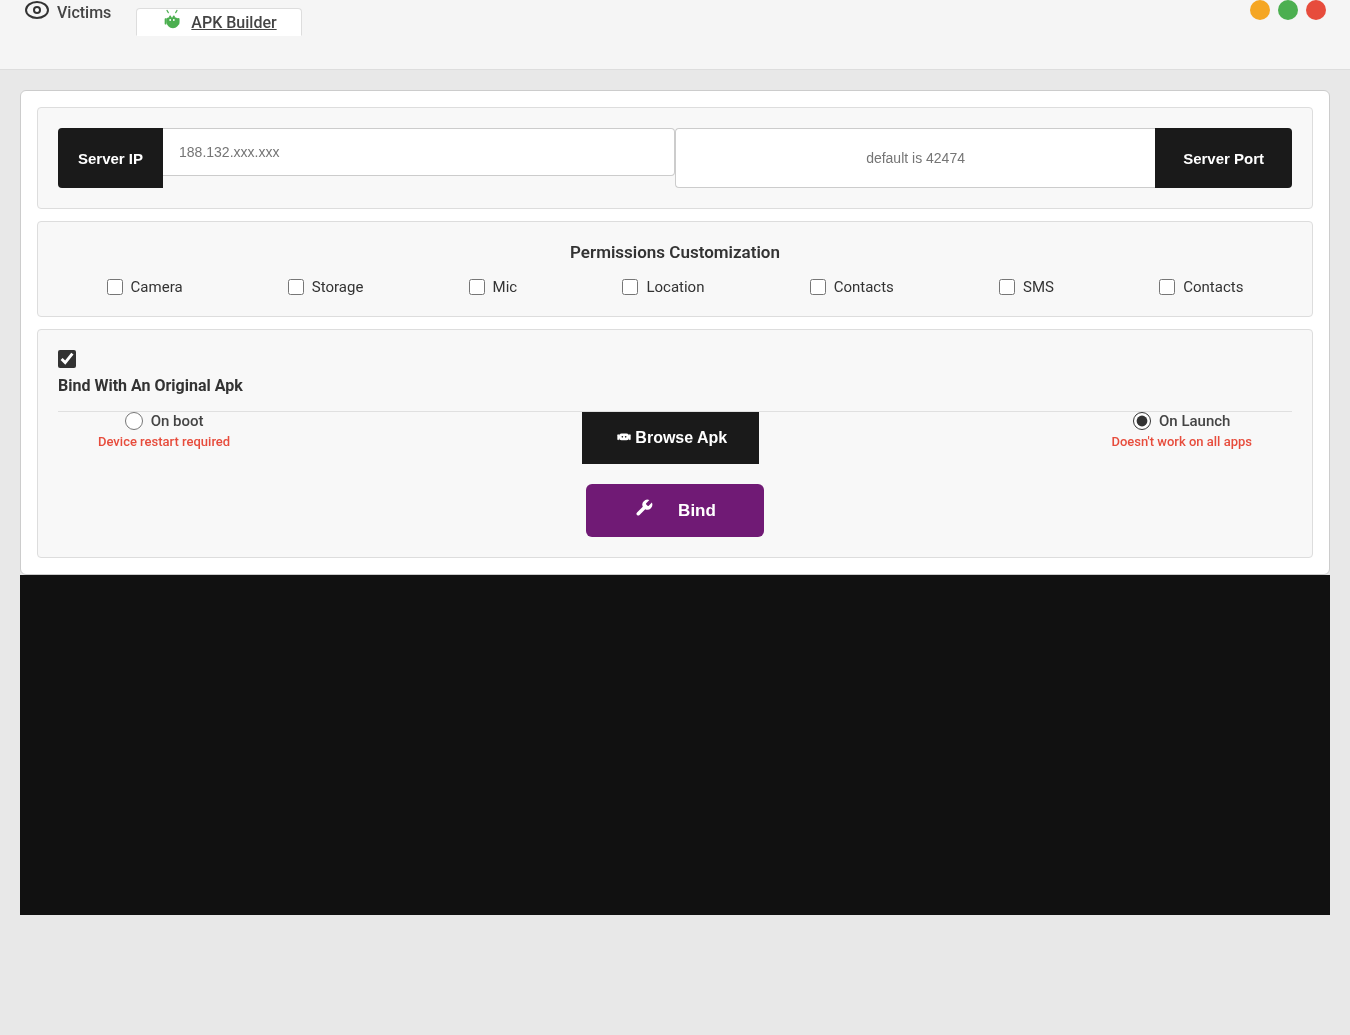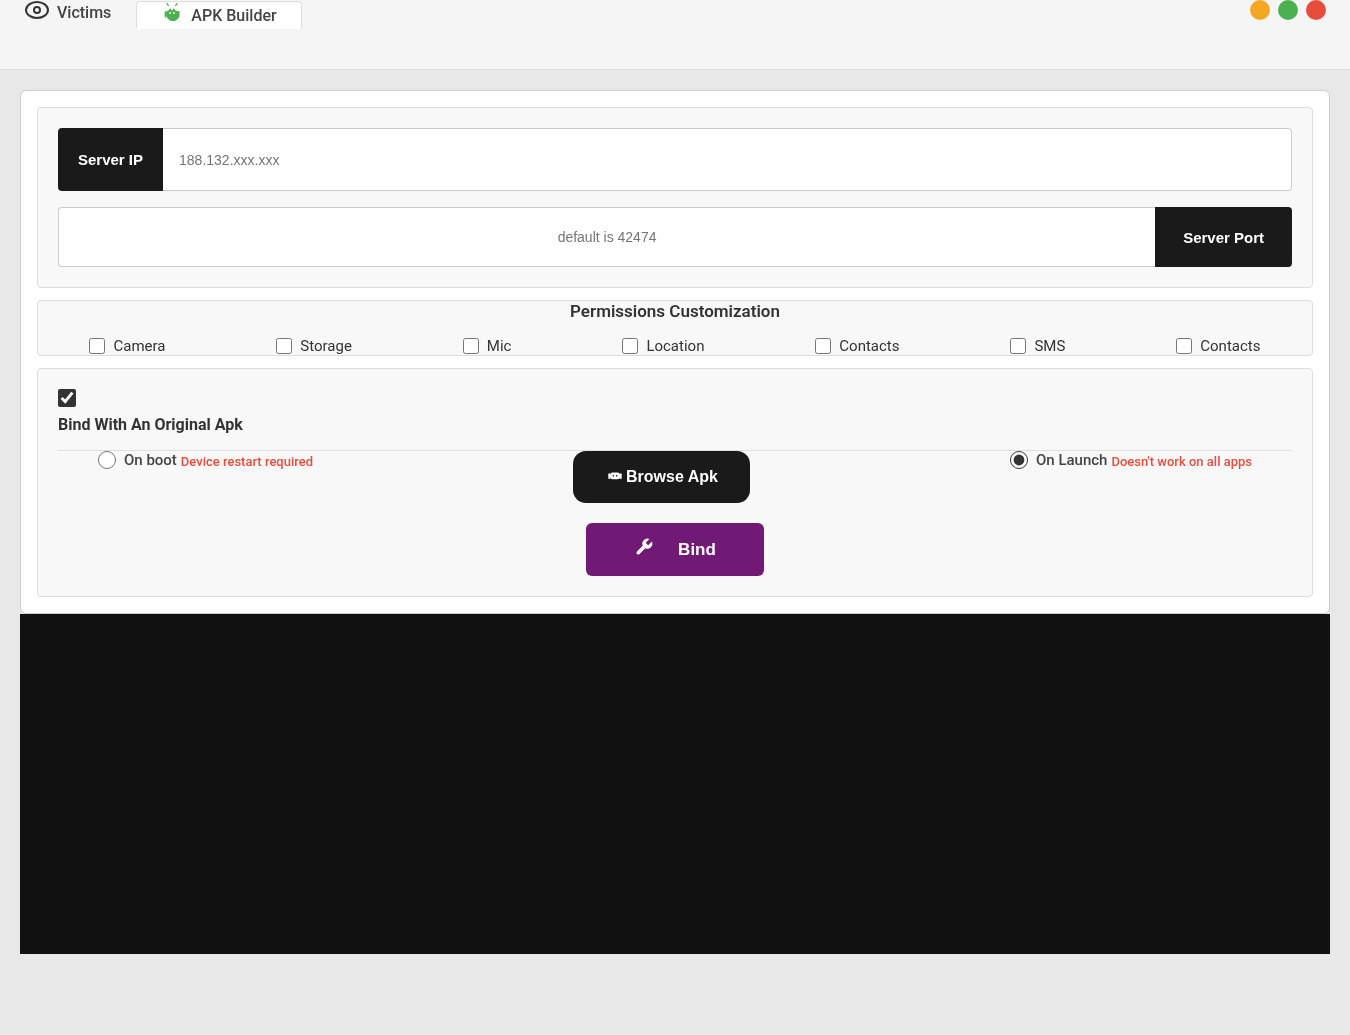--- a/index.html
+++ b/index.html
@@ -32,23 +32,24 @@
       border: 1px solid transparent;
       border-bottom: none;
       background: transparent;
     }
 
     .tab.active {
       background: #fff;
       border-color: #ddd;
       border-bottom: 1px solid #fff;
       position: relative;
-      top: 1px;
+      top: 8px;
       border-radius: 4px 4px 0 0;
       z-index: 2;
+      text-decoration: underline;
     }
 
     .tab-victims {
       gap: 8px;
     }
 
     .window-controls {
       display: flex;
       align-items: center;
       gap: 8px;
@@ -114,21 +115,21 @@
 
     .server-ip-input {
       flex: 1;
       border: 1px solid #ccc;
       border-left: none;
       padding: 12px 16px;
       font-size: 14px;
       color: #999;
       outline: none;
       border-radius: 0 4px 4px 0;
-      height: 63px;
+      height: 48px;
     }
 
     .server-port-input {
       flex: 1;
       border: 1px solid #ccc;
       border-right: none;
       padding: 12px 16px;
       font-size: 14px;
       color: #999;
       outline: none;
@@ -145,39 +146,38 @@
       font-size: 15px;
       font-weight: 600;
       cursor: pointer;
       white-space: nowrap;
       border-radius: 0 4px 4px 0;
     }
 
     .server-inputs-wrapper {
       display: flex;
       width: 100%;
-      gap: 16px;
-      flex-direction: column;
     }
 
     .server-left {
       display: flex;
       flex: 1;
     }
 
     .server-right {
       display: flex;
       flex: 1;
     }
 
     
     .permissions-section {
       background: #f8f8f8;
       border: 1px solid #ddd;
       border-radius: 4px;
+      padding: 20px;
       margin-bottom: 12px;
     }
 
     .permissions-row {
       display: flex;
       align-items: center;
       gap: 0;
       justify-content: space-around;
       flex-wrap: wrap;
       gap: 8px;
@@ -231,22 +231,22 @@
     .bind-options-row {
       display: flex;
       align-items: flex-start;
       justify-content: space-between;
       margin-bottom: 20px;
       padding: 0 40px;
     }
 
     .bind-option {
       display: flex;
-      flex-direction: row;
-      align-items: flex-end;
+      flex-direction: column;
+      align-items: center;
       gap: 4px;
     }
 
     .bind-option-top {
       display: flex;
       align-items: center;
       gap: 8px;
     }
 
     .bind-option-label {
@@ -272,21 +272,21 @@
       display: flex;
       align-items: center;
       gap: 1px;
       background: #1a1a1a;
       color: #fff;
       border: none;
       padding: 14px 32px;
       font-size: 16px;
       font-weight: 700;
       cursor: pointer;
-      border-radius: 13px;
+      border-radius: 0;
       white-space: nowrap;
     }
 
     .bind-btn-row {
       display: flex;
       justify-content: center;
     }
 
     .bind-btn {
       display: flex;

